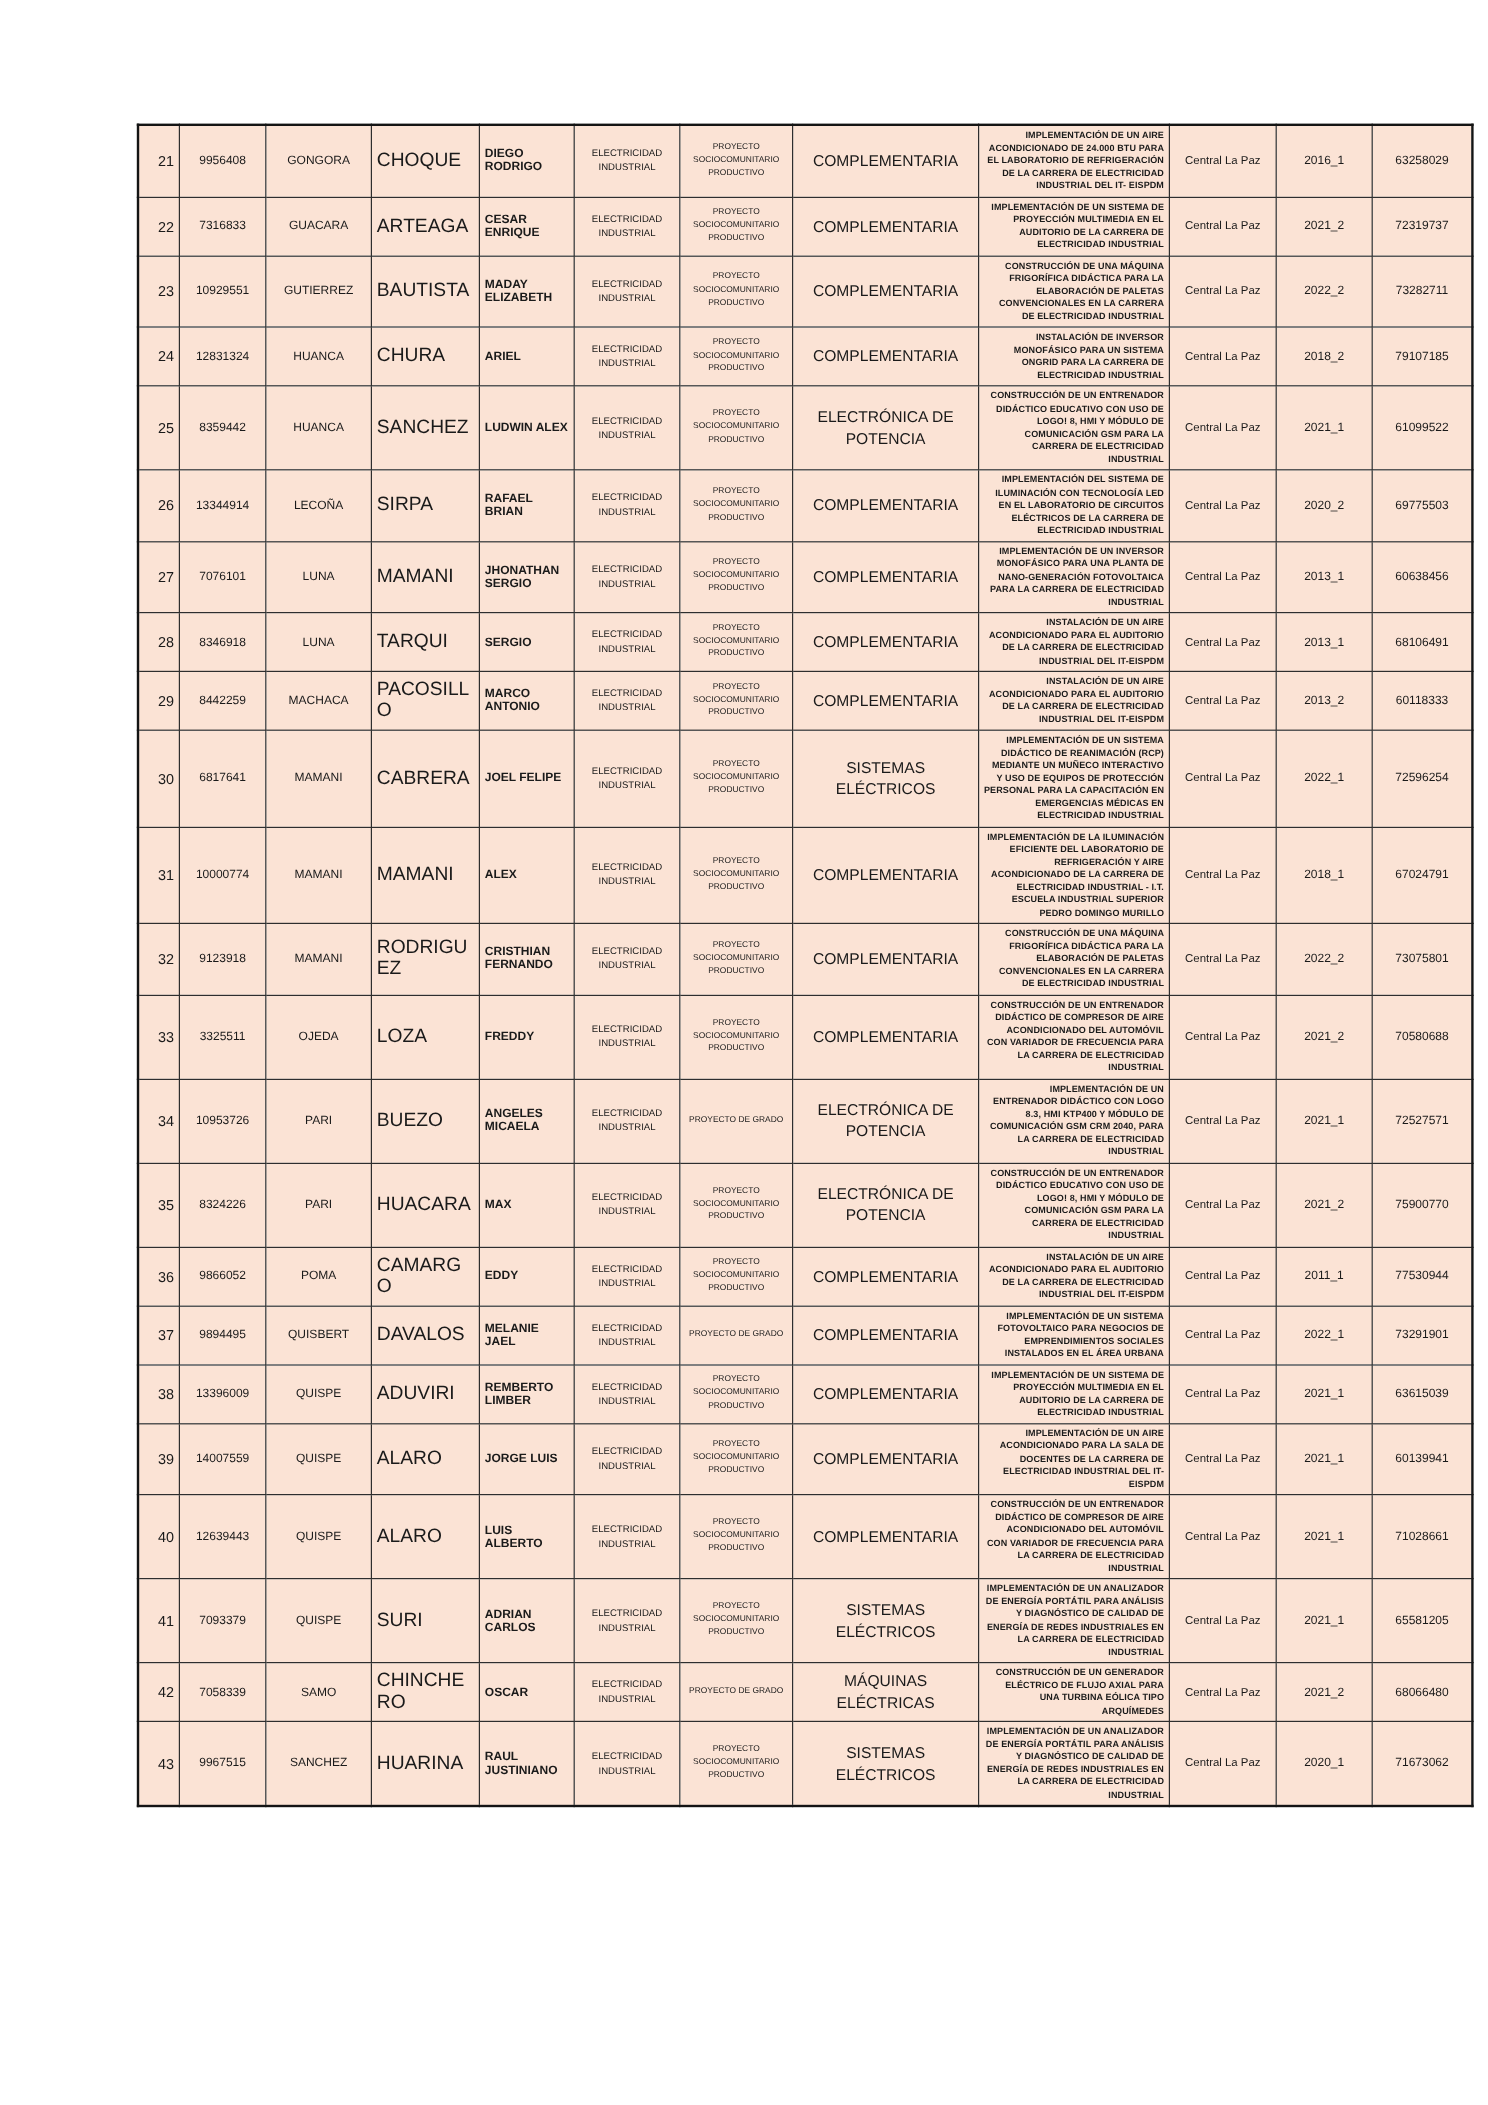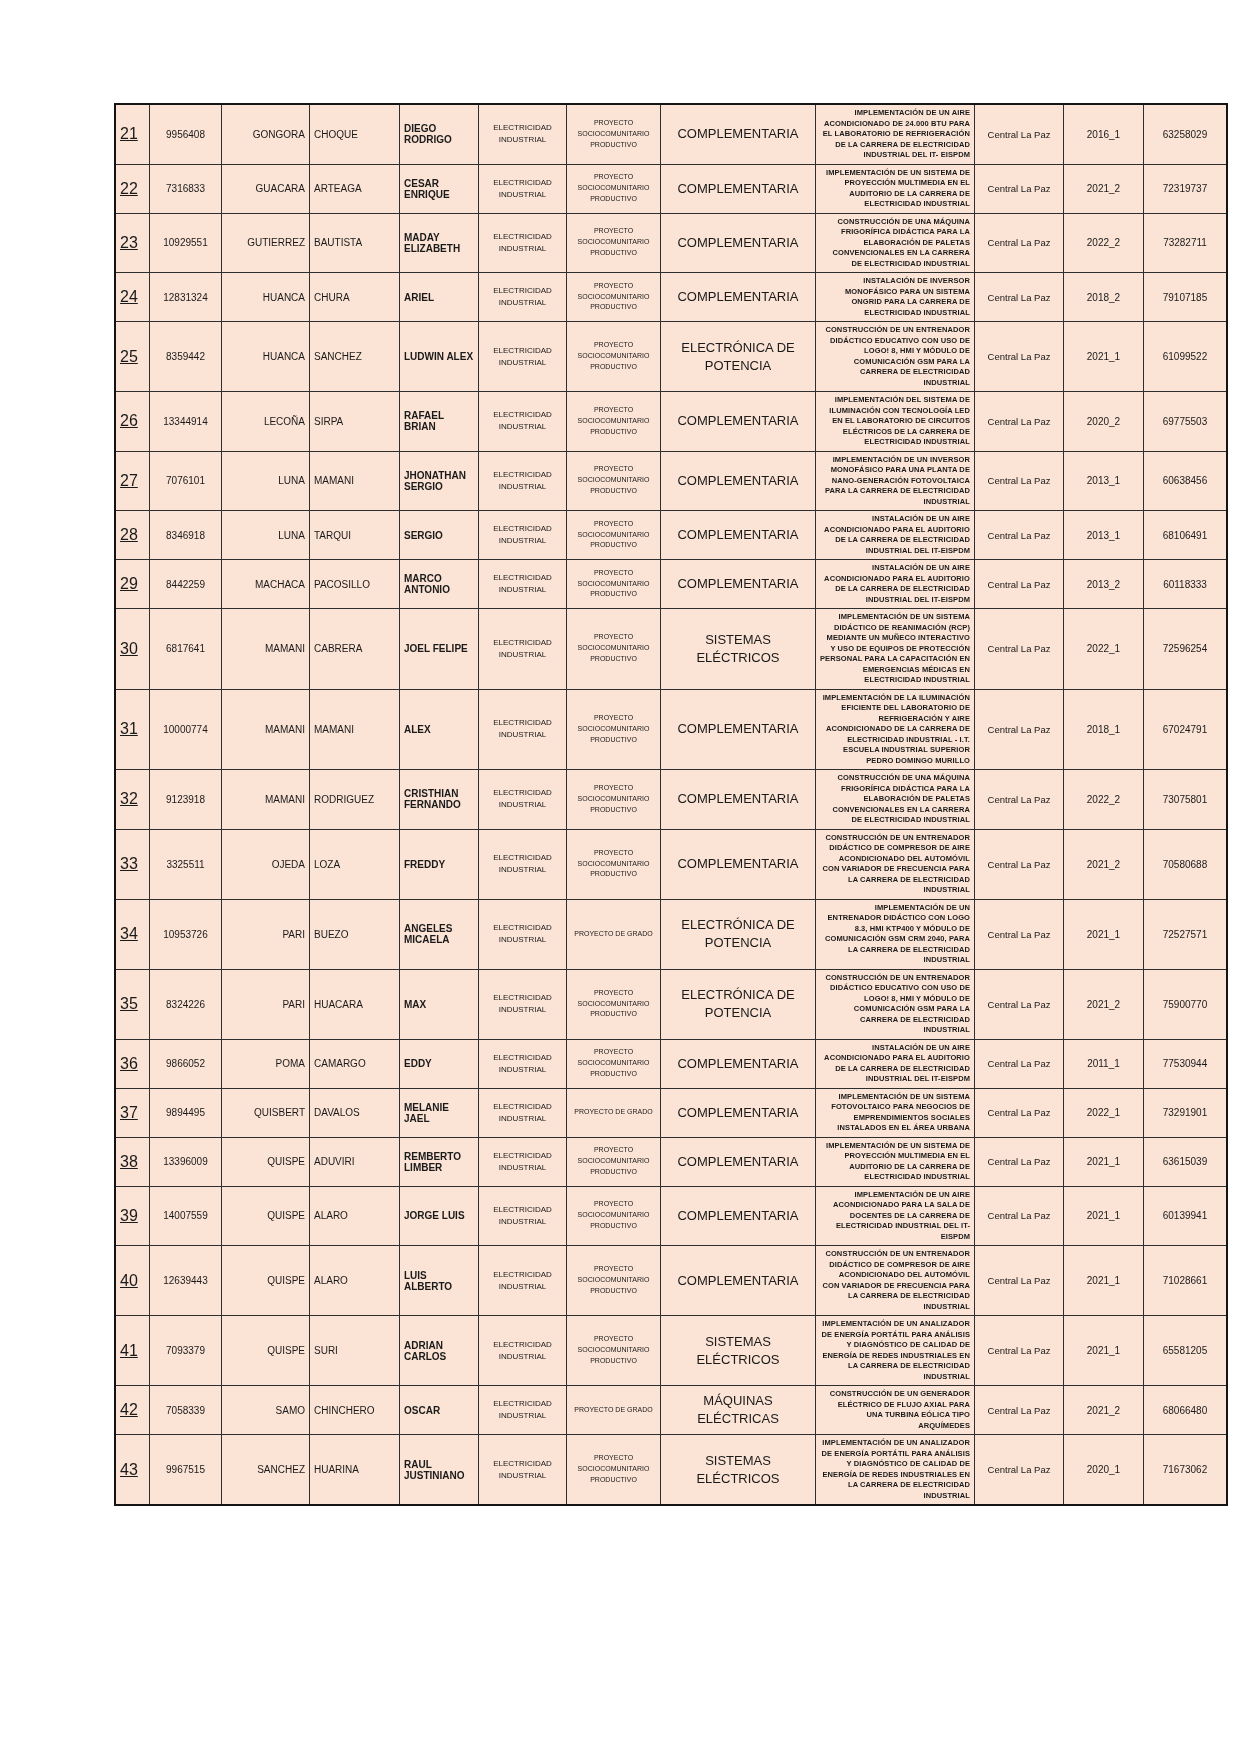--- a/index.html
+++ b/index.html
@@ -30,28 +30,27 @@
     color: #1a1a1a;
     vertical-align: middle;
     padding: 3px 4px;
     height: 42px;
     overflow: hidden;
     word-wrap: break-word;
   }
   td.col-index {
     background: #d9d9d9;
     width: 25px;
-    text-align: left;
-    font-size: 16px;
+    text-align: right;
+    font-size: 12px;
     padding: 3px 1px;
-    text-decoration: underline;
   }
   td.col-ci      { width: 63px;  text-align: center; font-size: 10px; }
-  td.col-paterno { width: 79px;  text-align: right;   font-size: 10px; margin-left: 15px; }
-  td.col-materno { width: 81px;  text-align: left;   font-size: 10px; }
+  td.col-paterno { width: 79px;  text-align: center;   font-size: 10px; margin-left: 15px; }
+  td.col-materno { width: 81px;  text-align: left;   font-size: 16px; }
   td.col-nombres { width: 70px;  text-align: left;   font-size: 10px; padding: 3px 2px 3px 4px; font-weight: bold; }
   td.col-carrera { width: 79px;  text-align: center; font-size: 8px;   line-height: 1.5; margin-top: 20px; }
   td.col-tipo    { width: 85px;  text-align: center; font-size: 7px;   line-height: 1.55; padding: 3px 2px; }
   td.col-modalidad { width: 146px; text-align: center; font-size: 13px; line-height: 1.35; }
   td.col-proyecto {
     width: 150px;
     text-align: right;
     font-size: 7.5px;
     font-weight: 700;
     line-height: 1.4;

